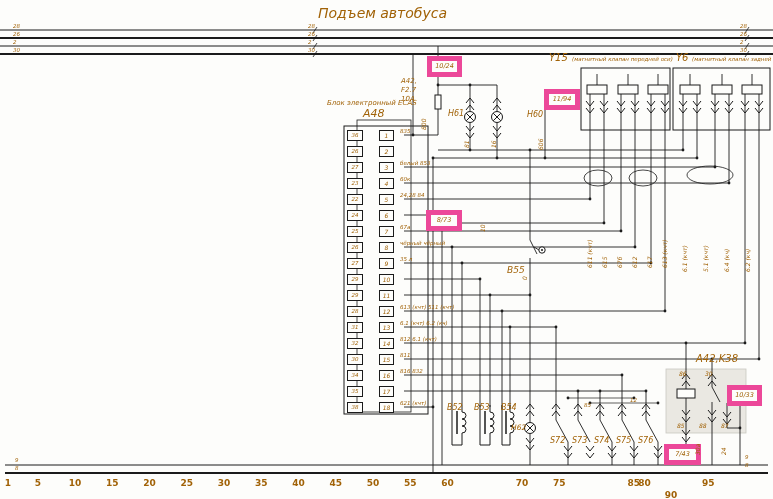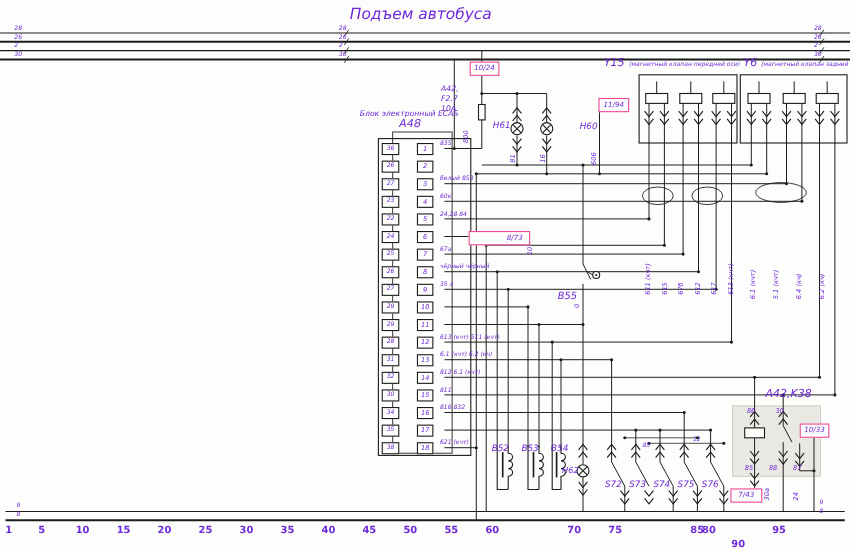--- a/index.html
+++ b/index.html
@@ -1,22 +1,22 @@
 <!DOCTYPE html>
 <html><head>
 <meta charset="utf-8">
 <style>
   html,body{margin:0;padding:0;background:#f2f2f0;}
   #sheet{position:relative;width:773px;height:499px;background:#fdfdfb;overflow:hidden;
-         font-family:"DejaVu Sans",sans-serif;color:#6d28d9;}
+         font-family:"DejaVu Sans",sans-serif;color:#a16207;}
   svg.wires{position:absolute;left:0;top:0;pointer-events:none;}
   .lb{position:absolute;font-style:italic;white-space:nowrap;line-height:1;}
   .vlb{position:absolute;font-style:italic;white-space:nowrap;line-height:1;
        transform:rotate(-90deg);transform-origin:0 0;font-size:6px;}
-  .refbox{position:absolute;border:1px solid #ec4899;background:#fdfdfb;font-style:italic;
+  .refbox{position:absolute;border:5px solid #ec4899;background:#fdfdfb;font-style:italic;
           font-size:6.5px;display:flex;align-items:center;justify-content:center;line-height:1;}
   .col{position:absolute;display:flex;flex-direction:column;}
   .col span{font-size:5.5px;font-style:italic;height:8px;line-height:8px;}
   .rep>span.pos{position:absolute;left:calc(var(--x0) + var(--i)*var(--dx));top:var(--y0);}
   .y15w{--x0:586px;--dx:15px;--y0:268px;}
   .y6w{--x0:681px;--dx:21px;--y0:272px;}
   .rlyw{--x0:694px;--dx:26px;--y0:455px;}
   .rlyw span.pos,.y15w span.pos,.y6w span.pos{transform:rotate(-90deg);transform-origin:0 0;
        font-size:6px;font-style:italic;white-space:nowrap;}
   .sensn{--x0:447px;--dx:27px;--y0:403px;}
@@ -218,22 +218,22 @@
 
   <div class="lb" style="left:401px;top:78px;font-size:7px;">A42,</div>
   <div class="lb" style="left:401px;top:87px;font-size:7px;">F2.7</div>
   <div class="lb" style="left:401px;top:96px;font-size:7px;">10A</div>
   <div class="refbox" style="left:427px;top:56px;width:25px;height:11px;">
       <span>10/24</span>
     </div>
   <div class="vlb" style="left:421px;top:130px;">800</div>
 
   <div class="lb" style="left:327px;top:100px;font-size:7px;text-align:right;">Блок электронный ECAS</div>
-  <div class="lb" style="left:363px;top:108px;font-size:11px;font-family:Liberation Mono, monospace;">A48</div>
-  <div class="refbox" style="left:426px;top:210px;width:26px;height:11px;padding-left:28px;">
+  <div class="lb" style="left:363px;top:108px;font-size:11px;">A48</div>
+  <div class="refbox" style="left:426px;top:210px;width:26px;height:11px;">
       <span>8/73</span>
     </div>
 
   <div id="pinhost" class="rep">
 
       <div class="pinrow" style="--i: 0;">
         <span class="lbox">36</span>
         <span class="pbox">1</span>
         <span class="wlbl">835</span>
       </div>

